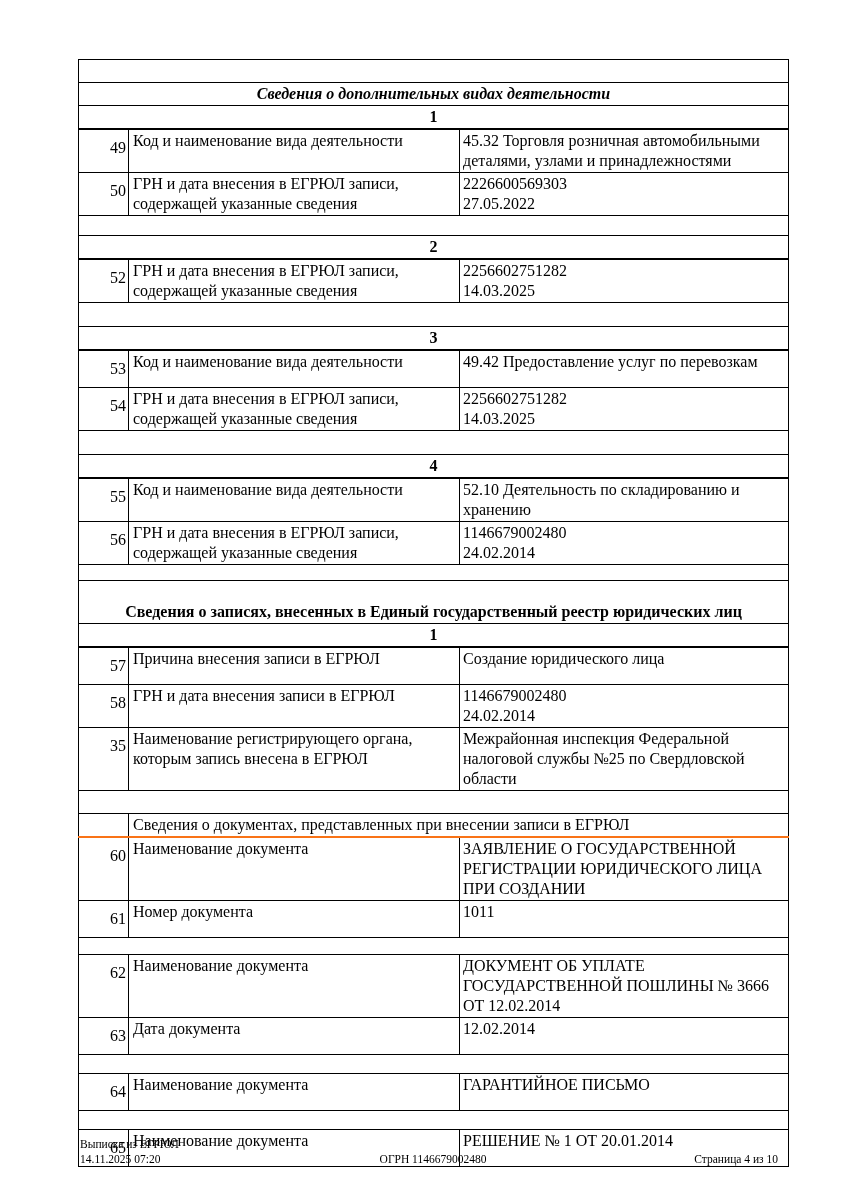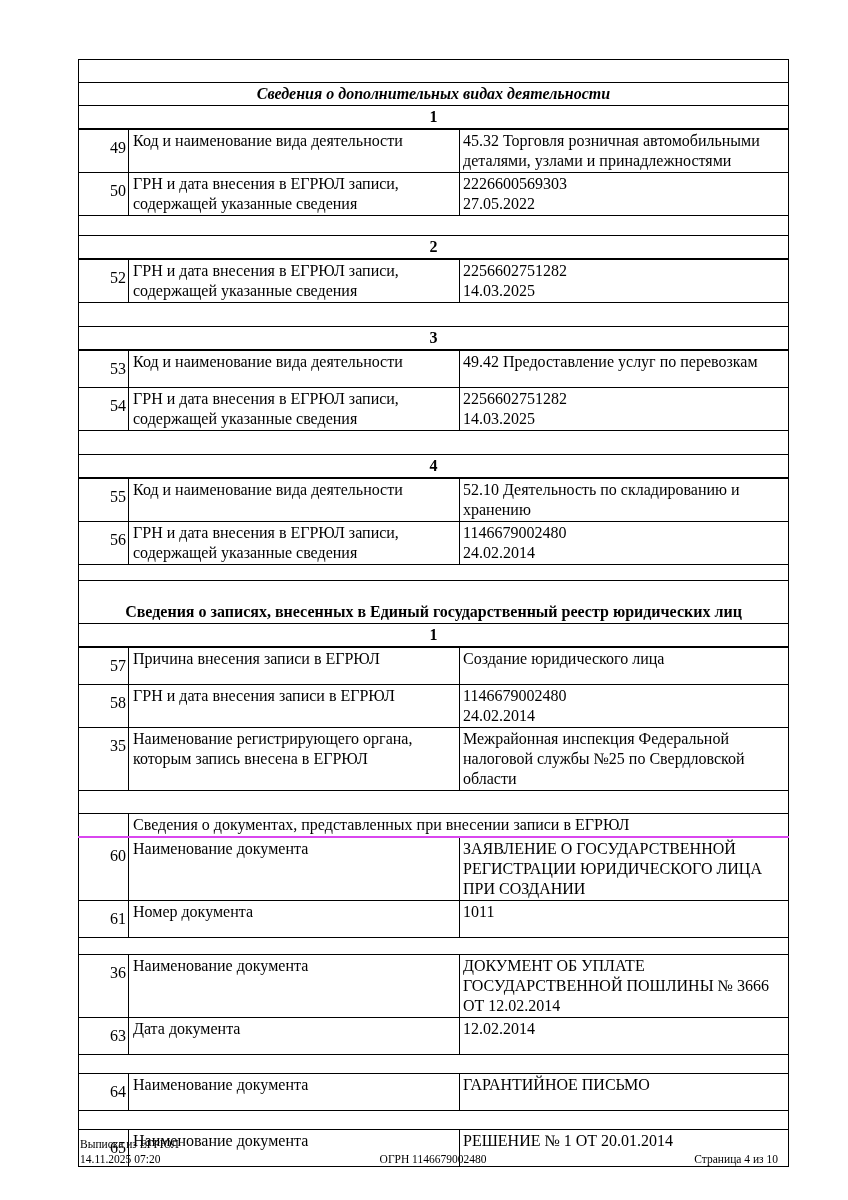--- a/index.html
+++ b/index.html
@@ -39,21 +39,21 @@
   tr.r-subtitle td {
     text-align: center; font-style: italic; height: 22px;
   }
   tr.r-group td {
     text-align: center; font-weight: bold; height: 20px;
     border-bottom: 2px solid #000;
   }
   tr.r-block-title td {
     text-align: center; font-weight: bold; height: 26px; padding-top: 21px;
   }
-  tr.r-subheader td { height: 23px; border-bottom: 2px solid #d946ef; }
+  tr.r-subheader td { height: 23px; border-bottom: 2px solid #f97316; }
 
   tr.sp td { padding: 0; }
   tr.sp-16 td { height: 16px; }
   tr.sp-17 td { height: 17px; }
   tr.sp-19 td { height: 19px; }
   tr.sp-20 td { height: 20px; }
   tr.sp-23 td { height: 23px; }
   tr.sp-24 td { height: 24px; }
 
   .vline { display: block; }
@@ -206,21 +206,21 @@
   <tr>
     <td class="num">61</td>
     <td>Номер документа</td>
     <td class="val">1011</td>
   </tr>
 
   <tr class="sp sp-17">
         <td colspan="3"></td>
       </tr>
   <tr>
-    <td class="num">36</td>
+    <td class="num">62</td>
     <td>Наименование документа</td>
     <td class="val">ДОКУМЕНТ ОБ УПЛАТЕ ГОСУДАРСТВЕННОЙ ПОШЛИНЫ № 3666 ОТ 12.02.2014</td>
   </tr>
   <tr>
     <td class="num">63</td>
     <td>Дата документа</td>
     <td class="val">12.02.2014</td>
   </tr>
 
   <tr class="sp sp-19">

